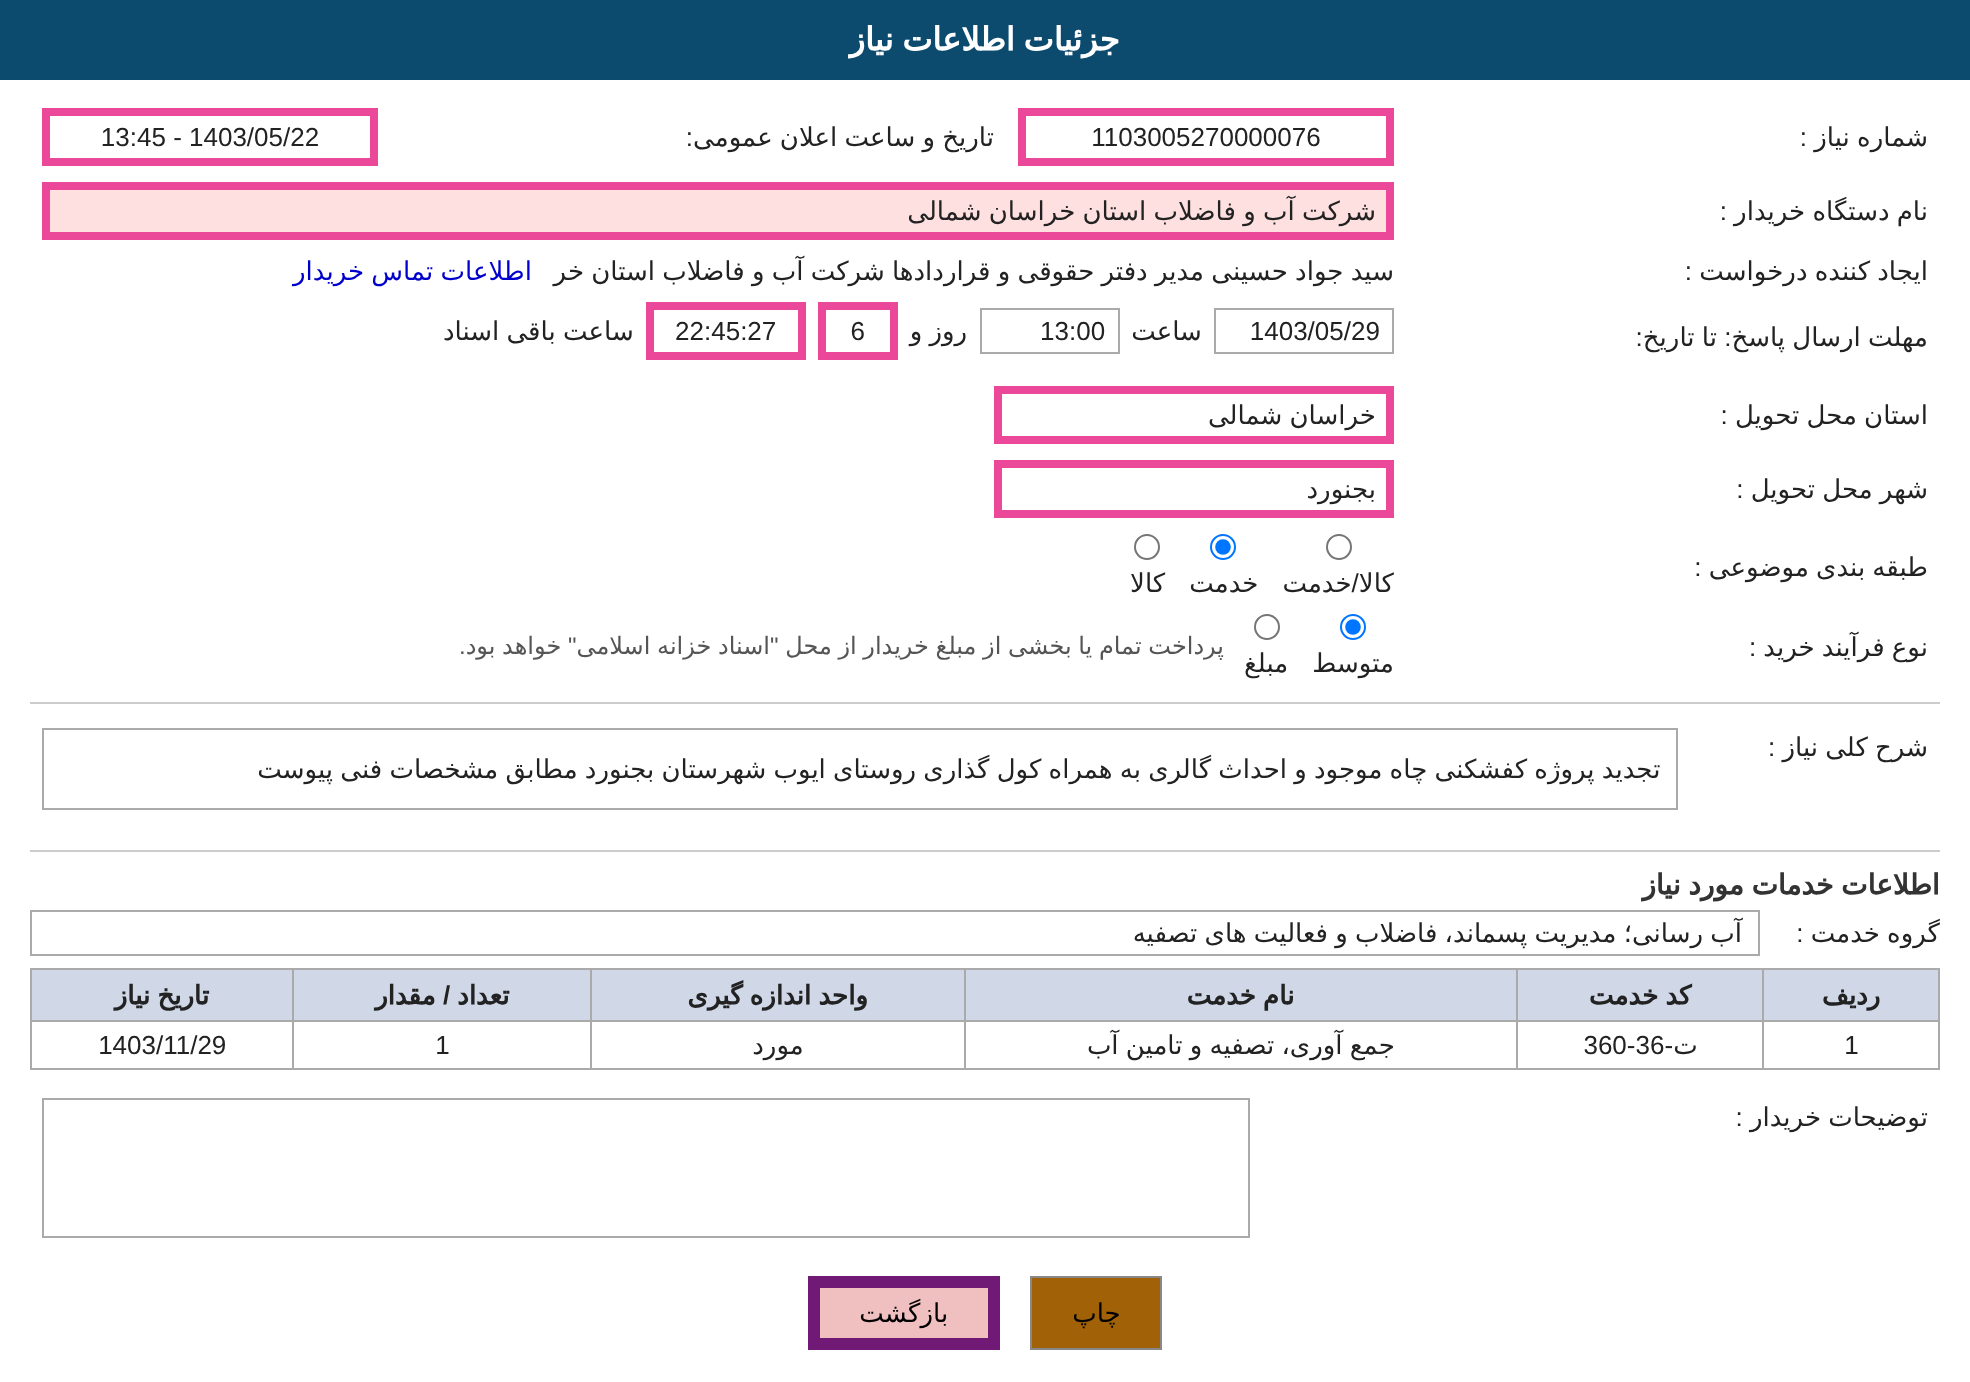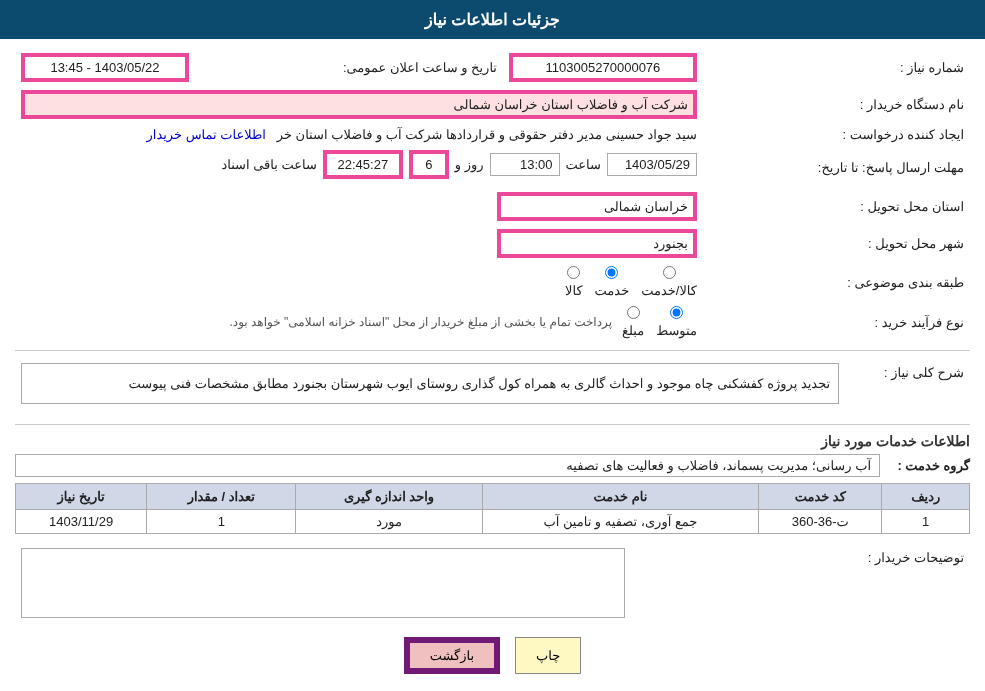--- a/index.html
+++ b/index.html
@@ -120,21 +120,21 @@
       background: #fff;
       resize: none;
     }
     .footer-buttons {
       display: flex;
       justify-content: center;
       gap: 15px;
       margin: 12px 0;
     }
     .btn-print {
-      background: #fef9c3;
+      background: #a16207;
       border: 1px solid #888;
       padding: 5px 20px;
       cursor: pointer;
       font-size: 13px;
       font-family: Tahoma, Arial, sans-serif;
     }
     .btn-back {
       background: #f0c0c0;
       border: 6px solid #701a75;
       padding: 5px 20px;
@@ -149,21 +149,21 @@
       text-align: right;
       line-height: 1.8;
     }
     .group-row {
       display: flex;
       align-items: center;
       margin-bottom: 6px;
     }
     .group-label {
       white-space: nowrap;
-      font-weight: bold;
+      font-weight: normal;
       padding-left: 8px;
       min-width: 90px;
       text-align: right;
     }
     .group-value {
       border: 1px solid #aaa;
       padding: 3px 8px;
       flex: 1;
       min-height: 22px;
       background: #fff;

